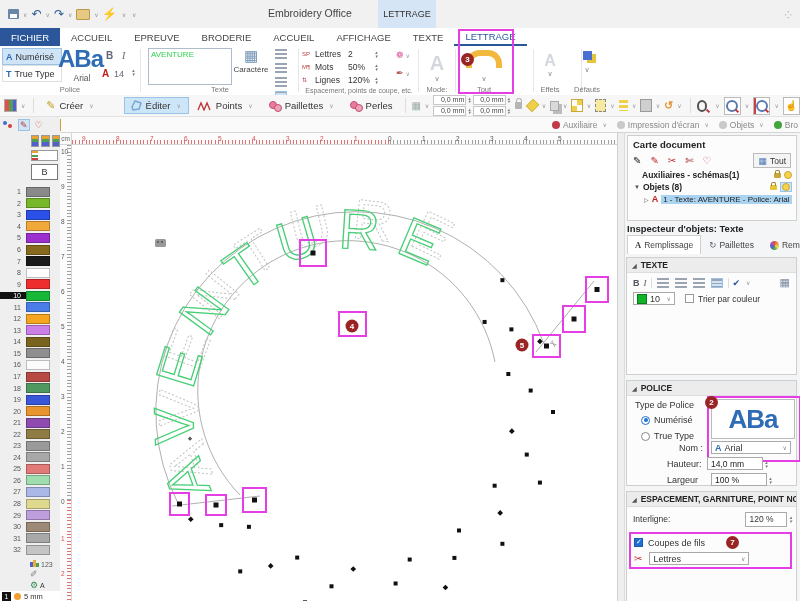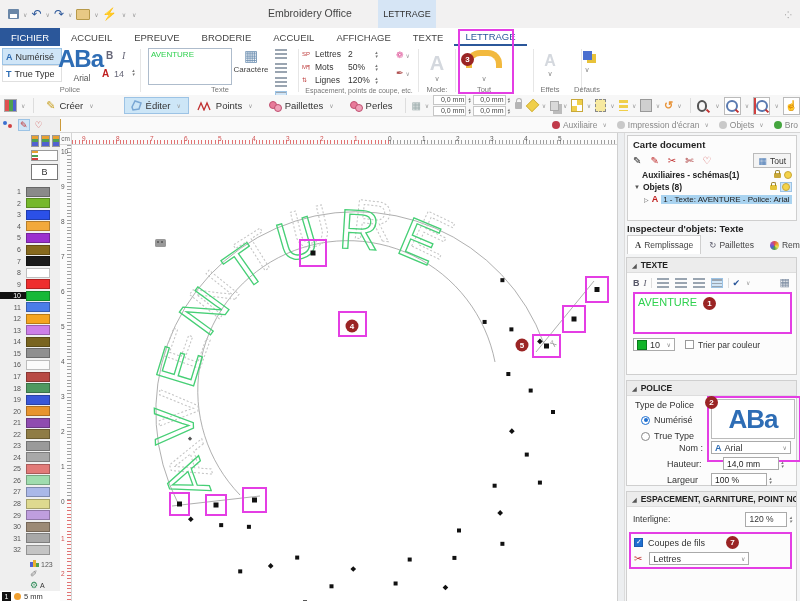--- a/index.html
+++ b/index.html
@@ -790,23 +790,20 @@
         <span class="fsep"></span>
         <span class="al"></span>
         <span class="al"></span>
         <span class="al"></span>
         <span class="al sel"></span>
         <span class="fsep"></span>
         <span style="color:#2b579a;font-size:9px">✔</span>
           <span class="dd">∨</span>
         <span style="margin-left:auto;color:#7a8aa0;font-size:11px">▦</span>
       </div>
-      <div id="rp-textarea">
-        <span>AVENTURE</span><span class="ann-inline">1</span>
-      </div>
       <div style="display:flex;align-items:center;padding:2px 6px;gap:10px">
         <span class="drop" style="width:42px">
           <span class="gsw"></span>
           <span>10</span>
             <span class="v">∨</span>
           </span>
         <span style="display:flex;align-items:center;gap:4px">
           <span class="chk"></span>
           <span class="lab" style="font-size:8.5px">Trier par couleur</span>
           </span>
@@ -832,21 +829,21 @@
         <div style="position:absolute;left:84px;top:3px;width:82px;height:38px;border:1px solid #bbb;background:#fff;
                     font-size:26px;font-weight:bold;color:#2e6db5;text-align:center;line-height:38px;letter-spacing:-1px"><span>ABa</span></div>
         <span class="ann" style="left:78px;top:0px">2</span>
         <span class="lab" style="position:absolute;left:52px;top:47px">Nom :</span>
         <span class="drop" style="position:absolute;left:84px;top:45px;width:80px">
           <span class="aicon">A</span>
           <span>Arial</span>
             <span class="v">∨</span>
           </span>
         <span class="lab" style="position:absolute;left:40px;top:63px">Hauteur:</span>
-        <span class="field" style="position:absolute;left:96px;top:61px">
+        <span class="field" style="position:absolute;left:80px;top:61px">
           <span class="fv" style="width:56px">14,0 mm</span>
             <span class="spin">
               <i>▴</i>
               <i>▾</i>
             </span>
           </span>
         <span class="lab" style="position:absolute;left:40px;top:79px">Largeur</span>
         <span class="field" style="position:absolute;left:84px;top:77px">
           <span class="fv" style="width:56px">100 %</span>
             <span class="spin">

